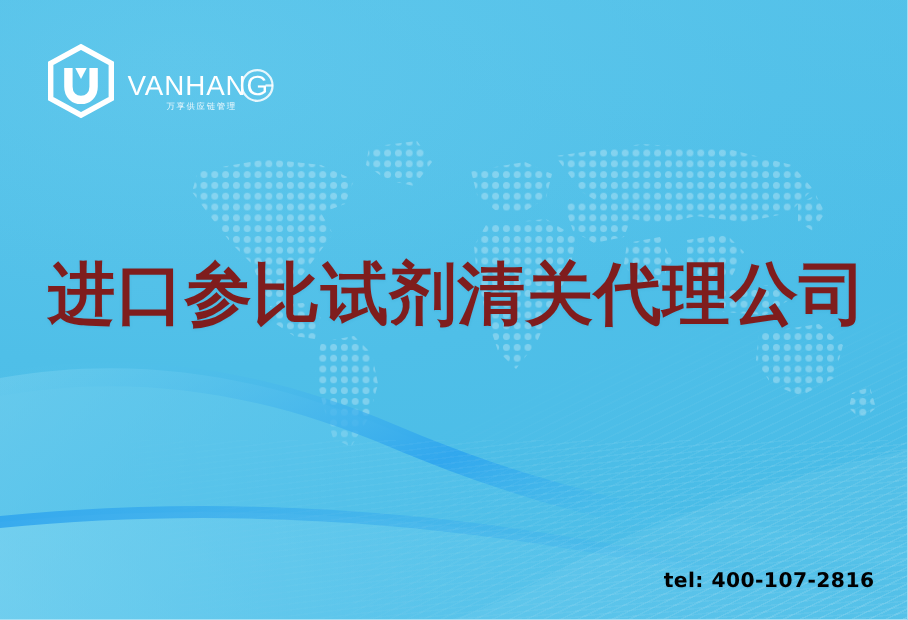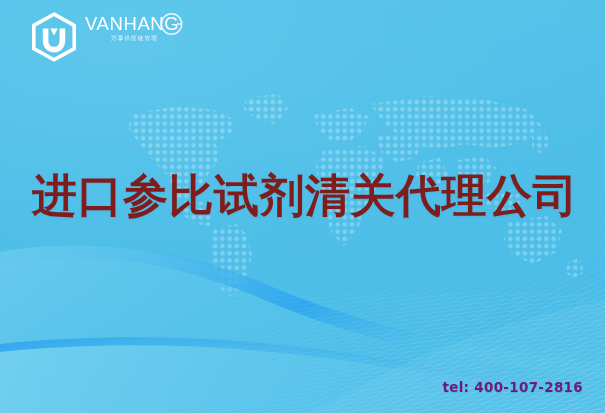--- a/index.html
+++ b/index.html
@@ -62,22 +62,22 @@
       rgba(255,255,255,.22) 0px,
       rgba(255,255,255,.22) 1px,
       rgba(255,255,255,0) 1px,
       rgba(255,255,255,0) 4px);
     -webkit-mask-image:linear-gradient(80deg, rgba(0,0,0,0) 12%, rgba(0,0,0,.9) 70%, rgba(0,0,0,1) 100%);
     mask-image:linear-gradient(80deg, rgba(0,0,0,0) 12%, rgba(0,0,0,.9) 70%, rgba(0,0,0,1) 100%);
   }
 
   
   .logo{
-    position:absolute;left:30px;top:12px;
-    display:flex;align-items:flex-start;gap:7px;
+    position:absolute;left:30px;top:29px;
+    display:flex;align-items:flex-end;gap:7px;
   }
   .logo-mark{width:48px;height:50px;flex:0 0 auto;}
   .logo-mark svg{display:block;width:100%;height:100%;}
   .logo-text{position:relative;width:100px;height:34px;}
   .logo-text svg{display:block;width:100%;height:100%;}
 
   
   .headline{
     position:absolute;
     left:32px;top:173px;
@@ -90,21 +90,21 @@
     text-shadow:0 1px 2px rgba(40,140,185,.18);
     font-family:"DejaVu Sans","Liberation Sans",sans-serif;
   }
 
   
   .tel{
     position:absolute;
     right:22px;bottom:18px;
     font-size:13.5px;
     font-weight:700;
-    color:#701a75;
+    color:#000000;
     letter-spacing:.3px;
     white-space:nowrap;
     font-family:"DejaVu Sans","Liberation Sans",sans-serif;
     text-shadow:0 1px 1px rgba(40,140,185,.25);
   }
 </style>
 </head>
 <body>
 
 <div id="banner">

